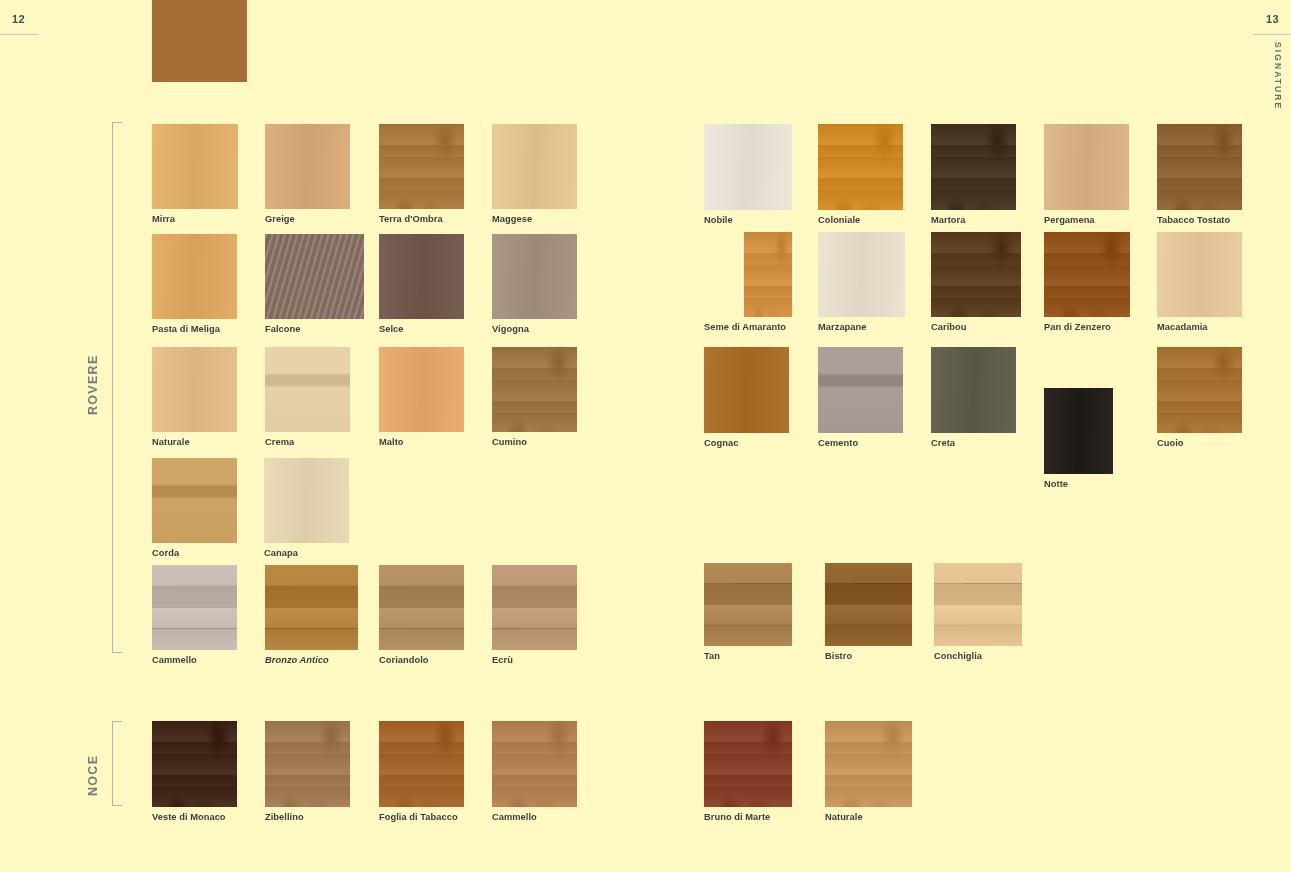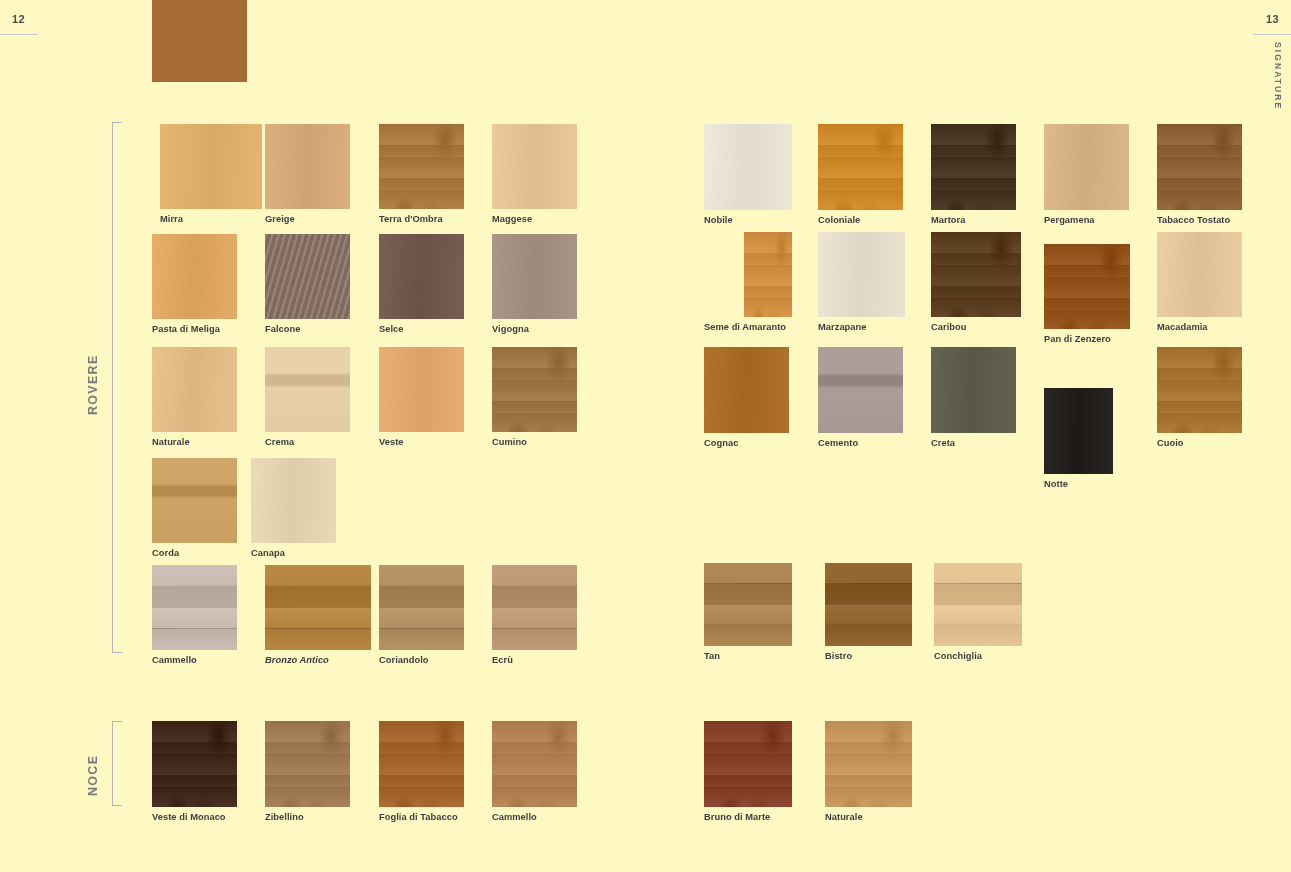--- a/index.html
+++ b/index.html
@@ -95,41 +95,41 @@
     <div class="family-label" style="left:86px; top:330px; height:110px;">ROVERE</div>
     <div class="bracket" style="left:112px; top:122px; height:531px;"></div>
   </div>
 
   <div class="family">
     <div class="family-label" style="left:86px; top:740px; height:70px;">NOCE</div>
     <div class="bracket" style="left:112px; top:721px; height:85px;"></div>
   </div>
 
   <div id="rovere-left">
-      <div class="swatch" style="left: 160px; top: 124px; width: 102px; height: 85px;">
+      <div class="swatch" style="left: 152px; top: 124px; width: 86px; height: 85px;">
         <div class="chip" style="background: linear-gradient(92deg, rgb(232, 182, 115) 0%, rgb(218, 168, 101) 50%, rgb(230, 180, 113) 100%), repeating-linear-gradient(rgb(215, 165, 98) 0px, rgb(215, 165, 98) 1px, rgb(217, 167, 100) 1px, rgb(217, 167, 100) 3px, rgb(220, 170, 103) 3px, rgb(220, 170, 103) 6px, rgb(222, 172, 105) 6px, rgb(222, 172, 105) 10px, rgb(224, 174, 107) 10px, rgb(224, 174, 107) 11px, rgb(226, 176, 109) 11px, rgb(226, 176, 109) 13px, rgb(228, 178, 111) 13px, rgb(228, 178, 111) 16px, rgb(231, 181, 114) 16px, rgb(231, 181, 114) 20px, rgb(233, 183, 116) 20px, rgb(233, 183, 116) 21px, rgb(215, 165, 98) 21px, rgb(215, 165, 98) 23px, rgb(217, 167, 100) 23px, rgb(217, 167, 100) 26px, rgb(220, 170, 103) 26px, rgb(220, 170, 103) 30px, rgb(222, 172, 105) 30px, rgb(222, 172, 105) 31px, rgb(224, 174, 107) 31px, rgb(224, 174, 107) 33px), linear-gradient(rgb(224, 174, 107), rgb(224, 174, 107));"></div>
         <div class="swatch-label">Mirra</div>
       </div>
       <div class="swatch" style="left: 265px; top: 124px; width: 85px; height: 85px;">
         <div class="chip" style="background: linear-gradient(92deg, rgb(220, 177, 127) 0%, rgb(206, 163, 113) 50%, rgb(218, 175, 125) 100%), repeating-linear-gradient(rgb(203, 160, 110) 0px, rgb(203, 160, 110) 1px, rgb(205, 162, 112) 1px, rgb(205, 162, 112) 3px, rgb(208, 165, 115) 3px, rgb(208, 165, 115) 6px, rgb(210, 167, 117) 6px, rgb(210, 167, 117) 10px, rgb(212, 169, 119) 10px, rgb(212, 169, 119) 11px, rgb(214, 171, 121) 11px, rgb(214, 171, 121) 13px, rgb(216, 173, 123) 13px, rgb(216, 173, 123) 16px, rgb(219, 176, 126) 16px, rgb(219, 176, 126) 20px, rgb(221, 178, 128) 20px, rgb(221, 178, 128) 21px, rgb(203, 160, 110) 21px, rgb(203, 160, 110) 23px, rgb(205, 162, 112) 23px, rgb(205, 162, 112) 26px, rgb(208, 165, 115) 26px, rgb(208, 165, 115) 30px, rgb(210, 167, 117) 30px, rgb(210, 167, 117) 31px, rgb(212, 169, 119) 31px, rgb(212, 169, 119) 33px), linear-gradient(rgb(212, 169, 119), rgb(212, 169, 119));"></div>
         <div class="swatch-label">Greige</div>
       </div>
       <div class="swatch" style="left: 379px; top: 124px; width: 85px; height: 85px;">
         <div class="chip" style="background: radial-gradient(38% 70% at 30% 115%, rgb(135, 87, 29) 0%, rgba(0, 0, 0, 0) 42%), radial-gradient(52% 85% at 62% 128%, rgb(143, 95, 37) 0%, rgba(0, 0, 0, 0) 46%), radial-gradient(26% 46% at 78% 18%, rgb(149, 101, 43) 0%, rgba(0, 0, 0, 0) 55%), repeating-linear-gradient(rgb(160, 112, 54) 0px, rgb(160, 112, 54) 1px, rgb(162, 114, 56) 1px, rgb(162, 114, 56) 3px, rgb(165, 117, 59) 3px, rgb(165, 117, 59) 6px, rgb(167, 119, 61) 6px, rgb(167, 119, 61) 10px, rgb(169, 121, 63) 10px, rgb(169, 121, 63) 11px, rgb(171, 123, 65) 11px, rgb(171, 123, 65) 13px, rgb(173, 125, 67) 13px, rgb(173, 125, 67) 16px, rgb(176, 128, 70) 16px, rgb(176, 128, 70) 20px, rgb(178, 130, 72) 20px, rgb(178, 130, 72) 21px, rgb(160, 112, 54) 21px, rgb(160, 112, 54) 23px, rgb(162, 114, 56) 23px, rgb(162, 114, 56) 26px, rgb(165, 117, 59) 26px, rgb(165, 117, 59) 30px, rgb(167, 119, 61) 30px, rgb(167, 119, 61) 31px, rgb(169, 121, 63) 31px, rgb(169, 121, 63) 33px), linear-gradient(rgb(169, 121, 63), rgb(169, 121, 63));"></div>
         <div class="swatch-label">Terra d'Ombra</div>
       </div>
       <div class="swatch" style="left: 492px; top: 124px; width: 85px; height: 85px; border-radius: 21px;">
         <div class="chip" style="background: linear-gradient(92deg, rgb(235, 203, 153) 0%, rgb(221, 189, 139) 50%, rgb(233, 201, 151) 100%), repeating-linear-gradient(rgb(218, 186, 136) 0px, rgb(218, 186, 136) 1px, rgb(220, 188, 138) 1px, rgb(220, 188, 138) 3px, rgb(223, 191, 141) 3px, rgb(223, 191, 141) 6px, rgb(225, 193, 143) 6px, rgb(225, 193, 143) 10px, rgb(227, 195, 145) 10px, rgb(227, 195, 145) 11px, rgb(229, 197, 147) 11px, rgb(229, 197, 147) 13px, rgb(231, 199, 149) 13px, rgb(231, 199, 149) 16px, rgb(234, 202, 152) 16px, rgb(234, 202, 152) 20px, rgb(236, 204, 154) 20px, rgb(236, 204, 154) 21px, rgb(218, 186, 136) 21px, rgb(218, 186, 136) 23px, rgb(220, 188, 138) 23px, rgb(220, 188, 138) 26px, rgb(223, 191, 141) 26px, rgb(223, 191, 141) 30px, rgb(225, 193, 143) 30px, rgb(225, 193, 143) 31px, rgb(227, 195, 145) 31px, rgb(227, 195, 145) 33px), linear-gradient(rgb(227, 195, 145), rgb(227, 195, 145));"></div>
         <div class="swatch-label">Maggese</div>
       </div>
       <div class="swatch" style="left: 152px; top: 234px; width: 85px; height: 85px;">
         <div class="chip" style="background: linear-gradient(92deg, rgb(229, 174, 105) 0%, rgb(215, 160, 91) 50%, rgb(227, 172, 103) 100%), repeating-linear-gradient(rgb(212, 157, 88) 0px, rgb(212, 157, 88) 1px, rgb(214, 159, 90) 1px, rgb(214, 159, 90) 3px, rgb(217, 162, 93) 3px, rgb(217, 162, 93) 6px, rgb(219, 164, 95) 6px, rgb(219, 164, 95) 10px, rgb(221, 166, 97) 10px, rgb(221, 166, 97) 11px, rgb(223, 168, 99) 11px, rgb(223, 168, 99) 13px, rgb(225, 170, 101) 13px, rgb(225, 170, 101) 16px, rgb(228, 173, 104) 16px, rgb(228, 173, 104) 20px, rgb(230, 175, 106) 20px, rgb(230, 175, 106) 21px, rgb(212, 157, 88) 21px, rgb(212, 157, 88) 23px, rgb(214, 159, 90) 23px, rgb(214, 159, 90) 26px, rgb(217, 162, 93) 26px, rgb(217, 162, 93) 30px, rgb(219, 164, 95) 30px, rgb(219, 164, 95) 31px, rgb(221, 166, 97) 31px, rgb(221, 166, 97) 33px), linear-gradient(rgb(221, 166, 97), rgb(221, 166, 97));"></div>
         <div class="swatch-label">Pasta di Meliga</div>
       </div>
-      <div class="swatch" style="left: 265px; top: 234px; width: 85px; height: 85px;">
+      <div class="swatch" style="left: 265px; top: 234px; width: 99px; height: 85px;">
         <div class="chip" style="background: repeating-linear-gradient(106deg, rgb(151, 128, 116) 0px, rgb(151, 128, 116) 2px, rgb(127, 104, 92) 3px, rgb(127, 104, 92) 6px), repeating-linear-gradient(rgb(130, 107, 95) 0px, rgb(130, 107, 95) 1px, rgb(132, 109, 97) 1px, rgb(132, 109, 97) 3px, rgb(135, 112, 100) 3px, rgb(135, 112, 100) 6px, rgb(137, 114, 102) 6px, rgb(137, 114, 102) 10px, rgb(139, 116, 104) 10px, rgb(139, 116, 104) 11px, rgb(141, 118, 106) 11px, rgb(141, 118, 106) 13px, rgb(143, 120, 108) 13px, rgb(143, 120, 108) 16px, rgb(146, 123, 111) 16px, rgb(146, 123, 111) 20px, rgb(148, 125, 113) 20px, rgb(148, 125, 113) 21px, rgb(130, 107, 95) 21px, rgb(130, 107, 95) 23px, rgb(132, 109, 97) 23px, rgb(132, 109, 97) 26px, rgb(135, 112, 100) 26px, rgb(135, 112, 100) 30px, rgb(137, 114, 102) 30px, rgb(137, 114, 102) 31px, rgb(139, 116, 104) 31px, rgb(139, 116, 104) 33px), linear-gradient(rgb(139, 116, 104), rgb(139, 116, 104));"></div>
         <div class="swatch-label">Falcone</div>
       </div>
       <div class="swatch" style="left: 379px; top: 234px; width: 85px; height: 85px;">
         <div class="chip" style="background: linear-gradient(92deg, rgb(120, 96, 85) 0%, rgb(106, 82, 71) 50%, rgb(118, 94, 83) 100%), repeating-linear-gradient(rgb(103, 79, 68) 0px, rgb(103, 79, 68) 1px, rgb(105, 81, 70) 1px, rgb(105, 81, 70) 3px, rgb(108, 84, 73) 3px, rgb(108, 84, 73) 6px, rgb(110, 86, 75) 6px, rgb(110, 86, 75) 10px, rgb(112, 88, 77) 10px, rgb(112, 88, 77) 11px, rgb(114, 90, 79) 11px, rgb(114, 90, 79) 13px, rgb(116, 92, 81) 13px, rgb(116, 92, 81) 16px, rgb(119, 95, 84) 16px, rgb(119, 95, 84) 20px, rgb(121, 97, 86) 20px, rgb(121, 97, 86) 21px, rgb(103, 79, 68) 21px, rgb(103, 79, 68) 23px, rgb(105, 81, 70) 23px, rgb(105, 81, 70) 26px, rgb(108, 84, 73) 26px, rgb(108, 84, 73) 30px, rgb(110, 86, 75) 30px, rgb(110, 86, 75) 31px, rgb(112, 88, 77) 31px, rgb(112, 88, 77) 33px), linear-gradient(rgb(112, 88, 77), rgb(112, 88, 77));"></div>
         <div class="swatch-label">Selce</div>
       </div>
       <div class="swatch" style="left: 492px; top: 234px; width: 85px; height: 85px;">
         <div class="chip" style="background: linear-gradient(92deg, rgb(170, 151, 135) 0%, rgb(156, 137, 121) 50%, rgb(168, 149, 133) 100%), repeating-linear-gradient(rgb(153, 134, 118) 0px, rgb(153, 134, 118) 1px, rgb(155, 136, 120) 1px, rgb(155, 136, 120) 3px, rgb(158, 139, 123) 3px, rgb(158, 139, 123) 6px, rgb(160, 141, 125) 6px, rgb(160, 141, 125) 10px, rgb(162, 143, 127) 10px, rgb(162, 143, 127) 11px, rgb(164, 145, 129) 11px, rgb(164, 145, 129) 13px, rgb(166, 147, 131) 13px, rgb(166, 147, 131) 16px, rgb(169, 150, 134) 16px, rgb(169, 150, 134) 20px, rgb(171, 152, 136) 20px, rgb(171, 152, 136) 21px, rgb(153, 134, 118) 21px, rgb(153, 134, 118) 23px, rgb(155, 136, 120) 23px, rgb(155, 136, 120) 26px, rgb(158, 139, 123) 26px, rgb(158, 139, 123) 30px, rgb(160, 141, 125) 30px, rgb(160, 141, 125) 31px, rgb(162, 143, 127) 31px, rgb(162, 143, 127) 33px), linear-gradient(rgb(162, 143, 127), rgb(162, 143, 127));"></div>
         <div class="swatch-label">Vigogna</div>
@@ -137,39 +137,39 @@
       <div class="swatch" style="left: 152px; top: 347px; width: 85px; height: 85px;">
         <div class="chip" style="background: linear-gradient(92deg, rgb(232, 195, 142) 0%, rgb(218, 181, 128) 50%, rgb(230, 193, 140) 100%), repeating-linear-gradient(rgb(215, 178, 125) 0px, rgb(215, 178, 125) 1px, rgb(217, 180, 127) 1px, rgb(217, 180, 127) 3px, rgb(220, 183, 130) 3px, rgb(220, 183, 130) 6px, rgb(222, 185, 132) 6px, rgb(222, 185, 132) 10px, rgb(224, 187, 134) 10px, rgb(224, 187, 134) 11px, rgb(226, 189, 136) 11px, rgb(226, 189, 136) 13px, rgb(228, 191, 138) 13px, rgb(228, 191, 138) 16px, rgb(231, 194, 141) 16px, rgb(231, 194, 141) 20px, rgb(233, 196, 143) 20px, rgb(233, 196, 143) 21px, rgb(215, 178, 125) 21px, rgb(215, 178, 125) 23px, rgb(217, 180, 127) 23px, rgb(217, 180, 127) 26px, rgb(220, 183, 130) 26px, rgb(220, 183, 130) 30px, rgb(222, 185, 132) 30px, rgb(222, 185, 132) 31px, rgb(224, 187, 134) 31px, rgb(224, 187, 134) 33px), linear-gradient(rgb(224, 187, 134), rgb(224, 187, 134));"></div>
         <div class="swatch-label">Naturale</div>
       </div>
       <div class="swatch" style="left: 265px; top: 347px; width: 85px; height: 85px;">
         <div class="chip" style="background: linear-gradient(rgb(233, 210, 169) 0%, rgb(233, 210, 169) 30%, rgb(207, 184, 143) 34%, rgb(207, 184, 143) 44%, rgb(231, 208, 167) 48%, rgb(227, 204, 163) 100%), repeating-linear-gradient(rgb(212, 189, 148) 0px, rgb(212, 189, 148) 1px, rgb(214, 191, 150) 1px, rgb(214, 191, 150) 3px, rgb(217, 194, 153) 3px, rgb(217, 194, 153) 6px, rgb(219, 196, 155) 6px, rgb(219, 196, 155) 10px, rgb(221, 198, 157) 10px, rgb(221, 198, 157) 11px, rgb(223, 200, 159) 11px, rgb(223, 200, 159) 13px, rgb(225, 202, 161) 13px, rgb(225, 202, 161) 16px, rgb(228, 205, 164) 16px, rgb(228, 205, 164) 20px, rgb(230, 207, 166) 20px, rgb(230, 207, 166) 21px, rgb(212, 189, 148) 21px, rgb(212, 189, 148) 23px, rgb(214, 191, 150) 23px, rgb(214, 191, 150) 26px, rgb(217, 194, 153) 26px, rgb(217, 194, 153) 30px, rgb(219, 196, 155) 30px, rgb(219, 196, 155) 31px, rgb(221, 198, 157) 31px, rgb(221, 198, 157) 33px), linear-gradient(rgb(221, 198, 157), rgb(221, 198, 157));"></div>
         <div class="swatch-label">Crema</div>
       </div>
       <div class="swatch" style="left: 379px; top: 347px; width: 85px; height: 85px;">
         <div class="chip" style="background: linear-gradient(92deg, rgb(235, 175, 116) 0%, rgb(221, 161, 102) 50%, rgb(233, 173, 114) 100%), repeating-linear-gradient(rgb(218, 158, 99) 0px, rgb(218, 158, 99) 1px, rgb(220, 160, 101) 1px, rgb(220, 160, 101) 3px, rgb(223, 163, 104) 3px, rgb(223, 163, 104) 6px, rgb(225, 165, 106) 6px, rgb(225, 165, 106) 10px, rgb(227, 167, 108) 10px, rgb(227, 167, 108) 11px, rgb(229, 169, 110) 11px, rgb(229, 169, 110) 13px, rgb(231, 171, 112) 13px, rgb(231, 171, 112) 16px, rgb(234, 174, 115) 16px, rgb(234, 174, 115) 20px, rgb(236, 176, 117) 20px, rgb(236, 176, 117) 21px, rgb(218, 158, 99) 21px, rgb(218, 158, 99) 23px, rgb(220, 160, 101) 23px, rgb(220, 160, 101) 26px, rgb(223, 163, 104) 26px, rgb(223, 163, 104) 30px, rgb(225, 165, 106) 30px, rgb(225, 165, 106) 31px, rgb(227, 167, 108) 31px, rgb(227, 167, 108) 33px), linear-gradient(rgb(227, 167, 108), rgb(227, 167, 108));"></div>
-        <div class="swatch-label">Veste</div>
+        <div class="swatch-label">Malto</div>
       </div>
       <div class="swatch" style="left: 492px; top: 347px; width: 85px; height: 85px;">
         <div class="chip" style="background: radial-gradient(38% 70% at 30% 115%, rgb(123, 84, 33) 0%, rgba(0, 0, 0, 0) 42%), radial-gradient(52% 85% at 62% 128%, rgb(131, 92, 41) 0%, rgba(0, 0, 0, 0) 46%), radial-gradient(26% 46% at 78% 18%, rgb(137, 98, 47) 0%, rgba(0, 0, 0, 0) 55%), repeating-linear-gradient(rgb(148, 109, 58) 0px, rgb(148, 109, 58) 1px, rgb(150, 111, 60) 1px, rgb(150, 111, 60) 3px, rgb(153, 114, 63) 3px, rgb(153, 114, 63) 6px, rgb(155, 116, 65) 6px, rgb(155, 116, 65) 10px, rgb(157, 118, 67) 10px, rgb(157, 118, 67) 11px, rgb(159, 120, 69) 11px, rgb(159, 120, 69) 13px, rgb(161, 122, 71) 13px, rgb(161, 122, 71) 16px, rgb(164, 125, 74) 16px, rgb(164, 125, 74) 20px, rgb(166, 127, 76) 20px, rgb(166, 127, 76) 21px, rgb(148, 109, 58) 21px, rgb(148, 109, 58) 23px, rgb(150, 111, 60) 23px, rgb(150, 111, 60) 26px, rgb(153, 114, 63) 26px, rgb(153, 114, 63) 30px, rgb(155, 116, 65) 30px, rgb(155, 116, 65) 31px, rgb(157, 118, 67) 31px, rgb(157, 118, 67) 33px), linear-gradient(rgb(157, 118, 67), rgb(157, 118, 67));"></div>
         <div class="swatch-label">Cumino</div>
       </div>
       <div class="swatch" style="left: 152px; top: 458px; width: 85px; height: 85px;">
         <div class="chip" style="background: linear-gradient(rgb(208, 166, 104) 0%, rgb(208, 166, 104) 30%, rgb(182, 140, 78) 34%, rgb(182, 140, 78) 44%, rgb(206, 164, 102) 48%, rgb(202, 160, 98) 100%), repeating-linear-gradient(rgb(187, 145, 83) 0px, rgb(187, 145, 83) 1px, rgb(189, 147, 85) 1px, rgb(189, 147, 85) 3px, rgb(192, 150, 88) 3px, rgb(192, 150, 88) 6px, rgb(194, 152, 90) 6px, rgb(194, 152, 90) 10px, rgb(196, 154, 92) 10px, rgb(196, 154, 92) 11px, rgb(198, 156, 94) 11px, rgb(198, 156, 94) 13px, rgb(200, 158, 96) 13px, rgb(200, 158, 96) 16px, rgb(203, 161, 99) 16px, rgb(203, 161, 99) 20px, rgb(205, 163, 101) 20px, rgb(205, 163, 101) 21px, rgb(187, 145, 83) 21px, rgb(187, 145, 83) 23px, rgb(189, 147, 85) 23px, rgb(189, 147, 85) 26px, rgb(192, 150, 88) 26px, rgb(192, 150, 88) 30px, rgb(194, 152, 90) 30px, rgb(194, 152, 90) 31px, rgb(196, 154, 92) 31px, rgb(196, 154, 92) 33px), linear-gradient(rgb(196, 154, 92), rgb(196, 154, 92));"></div>
         <div class="swatch-label">Corda</div>
       </div>
-      <div class="swatch" style="left: 251px; top: 458px; width: 85px; height: 85px;">
+      <div class="swatch" style="left: 264px; top: 458px; width: 85px; height: 85px;">
         <div class="chip" style="background: linear-gradient(92deg, rgb(236, 219, 184) 0%, rgb(222, 205, 170) 50%, rgb(234, 217, 182) 100%), repeating-linear-gradient(rgb(219, 202, 167) 0px, rgb(219, 202, 167) 1px, rgb(221, 204, 169) 1px, rgb(221, 204, 169) 3px, rgb(224, 207, 172) 3px, rgb(224, 207, 172) 6px, rgb(226, 209, 174) 6px, rgb(226, 209, 174) 10px, rgb(228, 211, 176) 10px, rgb(228, 211, 176) 11px, rgb(230, 213, 178) 11px, rgb(230, 213, 178) 13px, rgb(232, 215, 180) 13px, rgb(232, 215, 180) 16px, rgb(235, 218, 183) 16px, rgb(235, 218, 183) 20px, rgb(237, 220, 185) 20px, rgb(237, 220, 185) 21px, rgb(219, 202, 167) 21px, rgb(219, 202, 167) 23px, rgb(221, 204, 169) 23px, rgb(221, 204, 169) 26px, rgb(224, 207, 172) 26px, rgb(224, 207, 172) 30px, rgb(226, 209, 174) 30px, rgb(226, 209, 174) 31px, rgb(228, 211, 176) 31px, rgb(228, 211, 176) 33px), linear-gradient(rgb(228, 211, 176), rgb(228, 211, 176));"></div>
         <div class="swatch-label">Canapa</div>
       </div>
       <div class="swatch" style="left: 152px; top: 565px; width: 85px; height: 85px;">
         <div class="chip" style="background: linear-gradient(rgb(205, 193, 183) 0%, rgb(201, 189, 179) 24%, rgba(0, 0, 0, 0.22) 24.6%, rgb(179, 167, 157) 25.3%, rgb(185, 173, 163) 49%, rgba(0, 0, 0, 0.22) 49.6%, rgb(209, 197, 187) 50.4%, rgb(199, 187, 177) 74%, rgba(0, 0, 0, 0.22) 74.6%, rgb(189, 177, 167) 75.4%, rgb(203, 191, 181) 100%), repeating-linear-gradient(179deg, rgb(186, 174, 164) 0px, rgb(186, 174, 164) 1px, rgb(188, 176, 166) 1px, rgb(188, 176, 166) 3px, rgb(191, 179, 169) 3px, rgb(191, 179, 169) 6px, rgb(193, 181, 171) 6px, rgb(193, 181, 171) 10px, rgb(195, 183, 173) 10px, rgb(195, 183, 173) 11px, rgb(197, 185, 175) 11px, rgb(197, 185, 175) 13px, rgb(199, 187, 177) 13px, rgb(199, 187, 177) 16px, rgb(202, 190, 180) 16px, rgb(202, 190, 180) 20px, rgb(204, 192, 182) 20px, rgb(204, 192, 182) 21px, rgb(186, 174, 164) 21px, rgb(186, 174, 164) 23px, rgb(188, 176, 166) 23px, rgb(188, 176, 166) 26px, rgb(191, 179, 169) 26px, rgb(191, 179, 169) 30px, rgb(193, 181, 171) 30px, rgb(193, 181, 171) 31px, rgb(195, 183, 173) 31px, rgb(195, 183, 173) 33px), linear-gradient(rgb(195, 183, 173), rgb(195, 183, 173));"></div>
         <div class="swatch-label">Cammello</div>
       </div>
-      <div class="swatch" style="left: 265px; top: 565px; width: 106px; height: 85px; font-style: italic;">
+      <div class="swatch" style="left: 265px; top: 565px; width: 93px; height: 85px; font-style: italic;">
         <div class="chip" style="background: linear-gradient(rgb(186, 137, 70) 0%, rgb(182, 133, 66) 24%, rgba(0, 0, 0, 0.22) 24.6%, rgb(160, 111, 44) 25.3%, rgb(166, 117, 50) 49%, rgba(0, 0, 0, 0.22) 49.6%, rgb(190, 141, 74) 50.4%, rgb(180, 131, 64) 74%, rgba(0, 0, 0, 0.22) 74.6%, rgb(170, 121, 54) 75.4%, rgb(184, 135, 68) 100%), repeating-linear-gradient(179deg, rgb(167, 118, 51) 0px, rgb(167, 118, 51) 1px, rgb(169, 120, 53) 1px, rgb(169, 120, 53) 3px, rgb(172, 123, 56) 3px, rgb(172, 123, 56) 6px, rgb(174, 125, 58) 6px, rgb(174, 125, 58) 10px, rgb(176, 127, 60) 10px, rgb(176, 127, 60) 11px, rgb(178, 129, 62) 11px, rgb(178, 129, 62) 13px, rgb(180, 131, 64) 13px, rgb(180, 131, 64) 16px, rgb(183, 134, 67) 16px, rgb(183, 134, 67) 20px, rgb(185, 136, 69) 20px, rgb(185, 136, 69) 21px, rgb(167, 118, 51) 21px, rgb(167, 118, 51) 23px, rgb(169, 120, 53) 23px, rgb(169, 120, 53) 26px, rgb(172, 123, 56) 26px, rgb(172, 123, 56) 30px, rgb(174, 125, 58) 30px, rgb(174, 125, 58) 31px, rgb(176, 127, 60) 31px, rgb(176, 127, 60) 33px), linear-gradient(rgb(176, 127, 60), rgb(176, 127, 60));"></div>
         <div class="swatch-label">Bronzo Antico</div>
       </div>
       <div class="swatch" style="left: 379px; top: 565px; width: 85px; height: 85px;">
         <div class="chip" style="background: linear-gradient(rgb(183, 149, 102) 0%, rgb(179, 145, 98) 24%, rgba(0, 0, 0, 0.22) 24.6%, rgb(157, 123, 76) 25.3%, rgb(163, 129, 82) 49%, rgba(0, 0, 0, 0.22) 49.6%, rgb(187, 153, 106) 50.4%, rgb(177, 143, 96) 74%, rgba(0, 0, 0, 0.22) 74.6%, rgb(167, 133, 86) 75.4%, rgb(181, 147, 100) 100%), repeating-linear-gradient(179deg, rgb(164, 130, 83) 0px, rgb(164, 130, 83) 1px, rgb(166, 132, 85) 1px, rgb(166, 132, 85) 3px, rgb(169, 135, 88) 3px, rgb(169, 135, 88) 6px, rgb(171, 137, 90) 6px, rgb(171, 137, 90) 10px, rgb(173, 139, 92) 10px, rgb(173, 139, 92) 11px, rgb(175, 141, 94) 11px, rgb(175, 141, 94) 13px, rgb(177, 143, 96) 13px, rgb(177, 143, 96) 16px, rgb(180, 146, 99) 16px, rgb(180, 146, 99) 20px, rgb(182, 148, 101) 20px, rgb(182, 148, 101) 21px, rgb(164, 130, 83) 21px, rgb(164, 130, 83) 23px, rgb(166, 132, 85) 23px, rgb(166, 132, 85) 26px, rgb(169, 135, 88) 26px, rgb(169, 135, 88) 30px, rgb(171, 137, 90) 30px, rgb(171, 137, 90) 31px, rgb(173, 139, 92) 31px, rgb(173, 139, 92) 33px), linear-gradient(rgb(173, 139, 92), rgb(173, 139, 92));"></div>
         <div class="swatch-label">Coriandolo</div>
       </div>
       <div class="swatch" style="left: 492px; top: 565px; width: 85px; height: 85px;">
         <div class="chip" style="background: linear-gradient(rgb(194, 158, 123) 0%, rgb(190, 154, 119) 24%, rgba(0, 0, 0, 0.22) 24.6%, rgb(168, 132, 97) 25.3%, rgb(174, 138, 103) 49%, rgba(0, 0, 0, 0.22) 49.6%, rgb(198, 162, 127) 50.4%, rgb(188, 152, 117) 74%, rgba(0, 0, 0, 0.22) 74.6%, rgb(178, 142, 107) 75.4%, rgb(192, 156, 121) 100%), repeating-linear-gradient(179deg, rgb(175, 139, 104) 0px, rgb(175, 139, 104) 1px, rgb(177, 141, 106) 1px, rgb(177, 141, 106) 3px, rgb(180, 144, 109) 3px, rgb(180, 144, 109) 6px, rgb(182, 146, 111) 6px, rgb(182, 146, 111) 10px, rgb(184, 148, 113) 10px, rgb(184, 148, 113) 11px, rgb(186, 150, 115) 11px, rgb(186, 150, 115) 13px, rgb(188, 152, 117) 13px, rgb(188, 152, 117) 16px, rgb(191, 155, 120) 16px, rgb(191, 155, 120) 20px, rgb(193, 157, 122) 20px, rgb(193, 157, 122) 21px, rgb(175, 139, 104) 21px, rgb(175, 139, 104) 23px, rgb(177, 141, 106) 23px, rgb(177, 141, 106) 26px, rgb(180, 144, 109) 26px, rgb(180, 144, 109) 30px, rgb(182, 146, 111) 30px, rgb(182, 146, 111) 31px, rgb(184, 148, 113) 31px, rgb(184, 148, 113) 33px), linear-gradient(rgb(184, 148, 113), rgb(184, 148, 113));"></div>
         <div class="swatch-label">Ecrù</div>
@@ -201,21 +201,21 @@
         <div class="swatch-label">Seme di Amaranto</div>
       </div>
       <div class="swatch" style="left: 818px; top: 232px; width: 87px; height: 85px;">
         <div class="chip" style="background: linear-gradient(92deg, rgb(237, 229, 210) 0%, rgb(223, 215, 196) 50%, rgb(235, 227, 208) 100%), repeating-linear-gradient(rgb(220, 212, 193) 0px, rgb(220, 212, 193) 1px, rgb(222, 214, 195) 1px, rgb(222, 214, 195) 3px, rgb(225, 217, 198) 3px, rgb(225, 217, 198) 6px, rgb(227, 219, 200) 6px, rgb(227, 219, 200) 10px, rgb(229, 221, 202) 10px, rgb(229, 221, 202) 11px, rgb(231, 223, 204) 11px, rgb(231, 223, 204) 13px, rgb(233, 225, 206) 13px, rgb(233, 225, 206) 16px, rgb(236, 228, 209) 16px, rgb(236, 228, 209) 20px, rgb(238, 230, 211) 20px, rgb(238, 230, 211) 21px, rgb(220, 212, 193) 21px, rgb(220, 212, 193) 23px, rgb(222, 214, 195) 23px, rgb(222, 214, 195) 26px, rgb(225, 217, 198) 26px, rgb(225, 217, 198) 30px, rgb(227, 219, 200) 30px, rgb(227, 219, 200) 31px, rgb(229, 221, 202) 31px, rgb(229, 221, 202) 33px), linear-gradient(rgb(229, 221, 202), rgb(229, 221, 202));"></div>
         <div class="swatch-label">Marzapane</div>
       </div>
       <div class="swatch" style="left: 931px; top: 232px; width: 90px; height: 85px;">
         <div class="chip" style="background: radial-gradient(38% 70% at 30% 115%, rgb(58, 29, 0) 0%, rgba(0, 0, 0, 0) 42%), radial-gradient(52% 85% at 62% 128%, rgb(66, 37, 7) 0%, rgba(0, 0, 0, 0) 46%), radial-gradient(26% 46% at 78% 18%, rgb(72, 43, 13) 0%, rgba(0, 0, 0, 0) 55%), repeating-linear-gradient(rgb(83, 54, 24) 0px, rgb(83, 54, 24) 1px, rgb(85, 56, 26) 1px, rgb(85, 56, 26) 3px, rgb(88, 59, 29) 3px, rgb(88, 59, 29) 6px, rgb(90, 61, 31) 6px, rgb(90, 61, 31) 10px, rgb(92, 63, 33) 10px, rgb(92, 63, 33) 11px, rgb(94, 65, 35) 11px, rgb(94, 65, 35) 13px, rgb(96, 67, 37) 13px, rgb(96, 67, 37) 16px, rgb(99, 70, 40) 16px, rgb(99, 70, 40) 20px, rgb(101, 72, 42) 20px, rgb(101, 72, 42) 21px, rgb(83, 54, 24) 21px, rgb(83, 54, 24) 23px, rgb(85, 56, 26) 23px, rgb(85, 56, 26) 26px, rgb(88, 59, 29) 26px, rgb(88, 59, 29) 30px, rgb(90, 61, 31) 30px, rgb(90, 61, 31) 31px, rgb(92, 63, 33) 31px, rgb(92, 63, 33) 33px), linear-gradient(rgb(92, 63, 33), rgb(92, 63, 33));"></div>
         <div class="swatch-label">Caribou</div>
       </div>
-      <div class="swatch" style="left: 1044px; top: 232px; width: 86px; height: 85px; margin-top: 12px;">
+      <div class="swatch" style="left: 1044px; top: 232px; width: 86px; height: 85px;">
         <div class="chip" style="background: radial-gradient(38% 70% at 30% 115%, rgb(112, 49, 0) 0%, rgba(0, 0, 0, 0) 42%), radial-gradient(52% 85% at 62% 128%, rgb(120, 57, 3) 0%, rgba(0, 0, 0, 0) 46%), radial-gradient(26% 46% at 78% 18%, rgb(126, 63, 9) 0%, rgba(0, 0, 0, 0) 55%), repeating-linear-gradient(rgb(137, 74, 20) 0px, rgb(137, 74, 20) 1px, rgb(139, 76, 22) 1px, rgb(139, 76, 22) 3px, rgb(142, 79, 25) 3px, rgb(142, 79, 25) 6px, rgb(144, 81, 27) 6px, rgb(144, 81, 27) 10px, rgb(146, 83, 29) 10px, rgb(146, 83, 29) 11px, rgb(148, 85, 31) 11px, rgb(148, 85, 31) 13px, rgb(150, 87, 33) 13px, rgb(150, 87, 33) 16px, rgb(153, 90, 36) 16px, rgb(153, 90, 36) 20px, rgb(155, 92, 38) 20px, rgb(155, 92, 38) 21px, rgb(137, 74, 20) 21px, rgb(137, 74, 20) 23px, rgb(139, 76, 22) 23px, rgb(139, 76, 22) 26px, rgb(142, 79, 25) 26px, rgb(142, 79, 25) 30px, rgb(144, 81, 27) 30px, rgb(144, 81, 27) 31px, rgb(146, 83, 29) 31px, rgb(146, 83, 29) 33px), linear-gradient(rgb(146, 83, 29), rgb(146, 83, 29));"></div>
         <div class="swatch-label">Pan di Zenzero</div>
       </div>
       <div class="swatch" style="left: 1157px; top: 232px; width: 85px; height: 85px;">
         <div class="chip" style="background: linear-gradient(92deg, rgb(235, 207, 163) 0%, rgb(221, 193, 149) 50%, rgb(233, 205, 161) 100%), repeating-linear-gradient(rgb(218, 190, 146) 0px, rgb(218, 190, 146) 1px, rgb(220, 192, 148) 1px, rgb(220, 192, 148) 3px, rgb(223, 195, 151) 3px, rgb(223, 195, 151) 6px, rgb(225, 197, 153) 6px, rgb(225, 197, 153) 10px, rgb(227, 199, 155) 10px, rgb(227, 199, 155) 11px, rgb(229, 201, 157) 11px, rgb(229, 201, 157) 13px, rgb(231, 203, 159) 13px, rgb(231, 203, 159) 16px, rgb(234, 206, 162) 16px, rgb(234, 206, 162) 20px, rgb(236, 208, 164) 20px, rgb(236, 208, 164) 21px, rgb(218, 190, 146) 21px, rgb(218, 190, 146) 23px, rgb(220, 192, 148) 23px, rgb(220, 192, 148) 26px, rgb(223, 195, 151) 26px, rgb(223, 195, 151) 30px, rgb(225, 197, 153) 30px, rgb(225, 197, 153) 31px, rgb(227, 199, 155) 31px, rgb(227, 199, 155) 33px), linear-gradient(rgb(227, 199, 155), rgb(227, 199, 155));"></div>
         <div class="swatch-label">Macadamia</div>
       </div>
       <div class="swatch" style="left: 704px; top: 347px; width: 85px; height: 86px;">
         <div class="chip" style="background: linear-gradient(92deg, rgb(177, 116, 48) 0%, rgb(163, 102, 34) 50%, rgb(175, 114, 46) 100%), repeating-linear-gradient(rgb(160, 99, 31) 0px, rgb(160, 99, 31) 1px, rgb(162, 101, 33) 1px, rgb(162, 101, 33) 3px, rgb(165, 104, 36) 3px, rgb(165, 104, 36) 6px, rgb(167, 106, 38) 6px, rgb(167, 106, 38) 10px, rgb(169, 108, 40) 10px, rgb(169, 108, 40) 11px, rgb(171, 110, 42) 11px, rgb(171, 110, 42) 13px, rgb(173, 112, 44) 13px, rgb(173, 112, 44) 16px, rgb(176, 115, 47) 16px, rgb(176, 115, 47) 20px, rgb(178, 117, 49) 20px, rgb(178, 117, 49) 21px, rgb(160, 99, 31) 21px, rgb(160, 99, 31) 23px, rgb(162, 101, 33) 23px, rgb(162, 101, 33) 26px, rgb(165, 104, 36) 26px, rgb(165, 104, 36) 30px, rgb(167, 106, 38) 30px, rgb(167, 106, 38) 31px, rgb(169, 108, 40) 31px, rgb(169, 108, 40) 33px), linear-gradient(rgb(169, 108, 40), rgb(169, 108, 40));"></div>
         <div class="swatch-label">Cognac</div>

